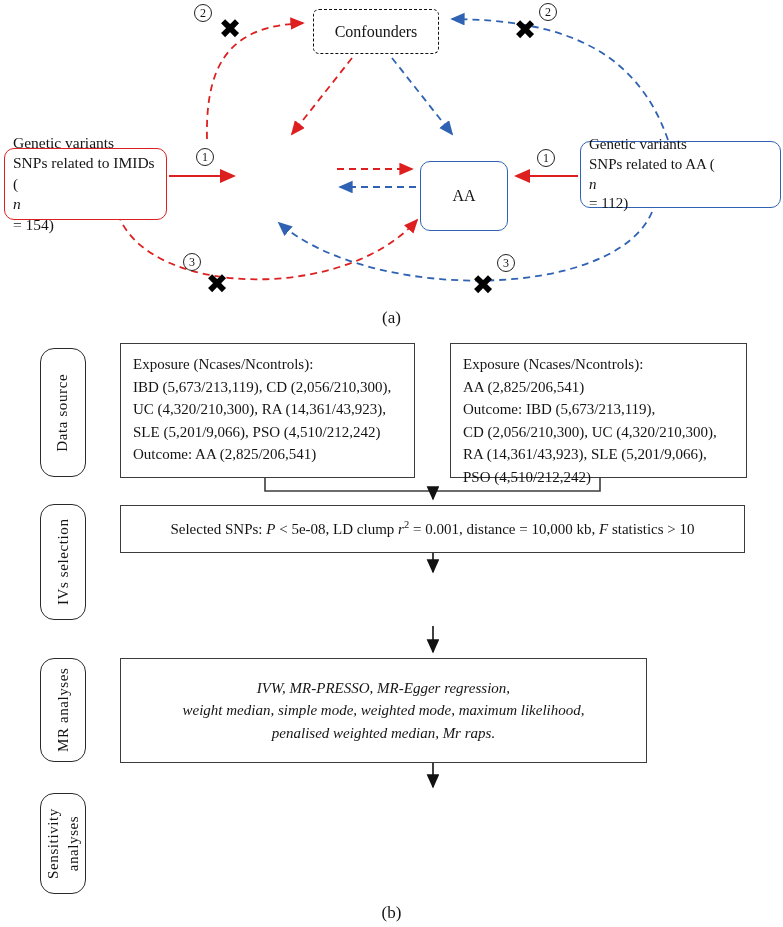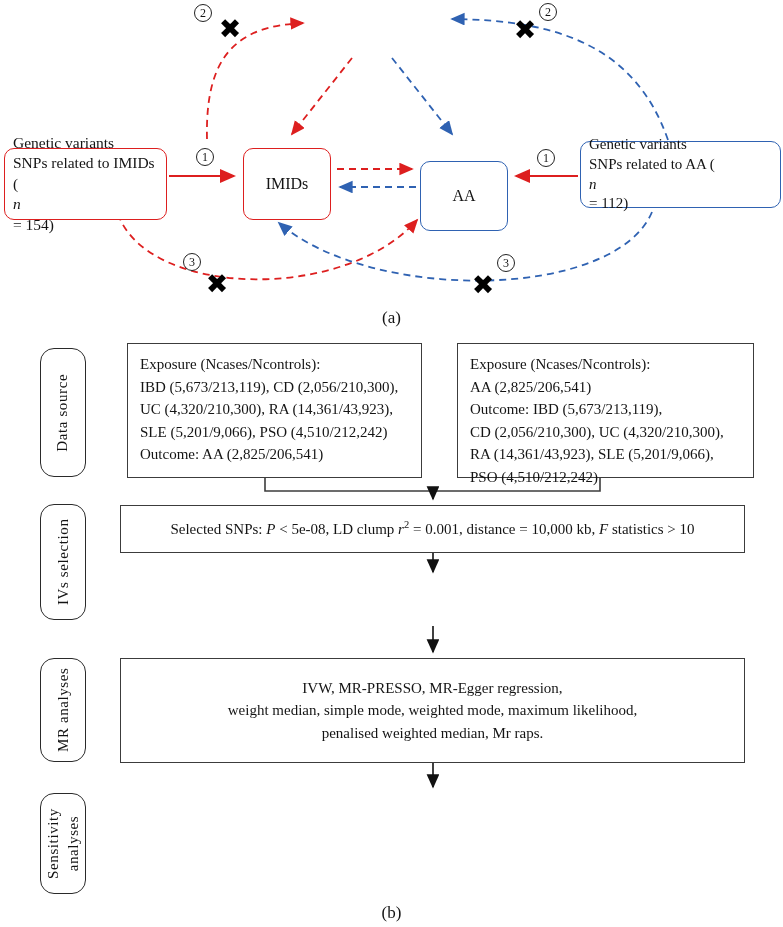--- a/index.html
+++ b/index.html
@@ -53,21 +53,21 @@
     border:1.4px solid #2a2a2a;border-radius:14px;background:#fff;
     display:flex;align-items:center;justify-content:center;
   }
   .sidebox>span{
     transform:rotate(-90deg);white-space:nowrap;font-size:15px;
     letter-spacing:0.6px;text-align:center;line-height:1.3;
   }
   .flowbox{
     border:1.5px solid var(--frame);background:#fff;font-size:15px;line-height:1.5;
   }
-  .flowbox.leftalign{padding:9px 8px 9px 12px;text-align:left;margin-left:7px;}
+  .flowbox.leftalign{padding:9px 8px 9px 12px;text-align:left;}
   .flowbox.centered{display:flex;align-items:center;justify-content:center;
     text-align:center;padding:20px 10px;}
   sup{font-size:70%;}
 </style>
 </head>
 <body>
 
 <div id="canvas">
 
   <svg class="layer" width="783" height="335" viewBox="0 0 783 335">
@@ -91,26 +91,26 @@
 
     <path class="sR dash" d="M207,139 C205,55 237,26 303,23" marker-end="url(#arrR)"></path>
     <path class="sB dash" d="M668,140 C635,45 556,20 452,19" marker-end="url(#arrB)"></path>
 
     <path class="sR dash" d="M118,214 C148,298 345,302 417,220" marker-end="url(#arrR)"></path>
     <path class="sB dash" d="M652,212 C615,300 372,303 279,223" marker-end="url(#arrB)"></path>
   </svg>
 
   <div class="abs node red pad" style="left:4px;top:140px;width:163px;height:72px;">Genetic variants<br>SNPs related to IMIDs<br>(<i>n</i> = 154)</div>
 
-  <div class="abs node red center" style="left:243px;top:140px;width:88px;height:72px;font-size:16px;">IMIDs</div>
 
   <div class="abs node blue center" style="left:420px;top:141px;width:88px;height:70px;font-size:16px;margin-top:20px;">AA</div>
 
   <div class="abs node blue pad" style="left:580px;top:141px;width:201px;height:67px;font-size:15px;">Genetic variants<br>SNPs related to AA (<i>n</i> = 112)</div>
 
+  <div class="abs dashedbox" style="left:313px;top:9px;width:126px;height:45px;">Confounders</div>
 
   <span class="abs circnum" style="left:196px;top:148px;">1</span>
   <span class="abs circnum" style="left:537px;top:149px;">1</span>
   <span class="abs circnum" style="left:194px;top:4px;">2</span>
   <span class="abs circnum" style="left:539px;top:3px;">2</span>
   <span class="abs circnum" style="left:183px;top:253px;">3</span>
   <span class="abs circnum" style="left:497px;top:254px;">3</span>
 
   <span class="abs cross" style="left:216px;top:14px;">✖</span>
   <span class="abs cross" style="left:511px;top:15px;">✖</span>
@@ -147,20 +147,20 @@
 
   <div class="abs flowbox leftalign" style="left:120px;top:343px;width:295px;height:135px;">Exposure (Ncases/Ncontrols):<br>IBD (5,673/213,119), CD (2,056/210,300),<br>UC (4,320/210,300), RA (14,361/43,923),<br>SLE (5,201/9,066), PSO (4,510/212,242)<br>Outcome: AA (2,825/206,541)</div>
 
   <div class="abs flowbox leftalign" style="left:450px;top:343px;width:297px;height:135px;">Exposure (Ncases/Ncontrols):<br>AA (2,825/206,541)<br>Outcome: IBD (5,673/213,119),<br>CD (2,056/210,300), UC (4,320/210,300),<br>RA (14,361/43,923), SLE (5,201/9,066),<br>PSO (4,510/212,242)</div>
 
   <div class="abs flowbox centered" style="left:120px;top:505px;width:625px;height:48px;">
     <span>Selected SNPs: <i>P</i> &lt; 5e-08, LD clump <i>r</i><sup>2</sup> = 0.001, distance = 10,000 kb, <i>F</i> statistics &gt; 10</span>
   </div>
 
 
-  <div class="abs flowbox centered" style="left:120px;top:658px;width:625px;height:105px;">
+  <div class="abs flowbox centered" style="left:120px;top:658px;width:527px;height:105px;font-style:italic;">
     <span>IVW, MR-PRESSO, MR-Egger regression,<br>weight median, simple mode, weighted mode, maximum likelihood,<br>penalised weighted median, Mr raps.</span>
   </div>
 
 
   <div class="abs panel-label" style="top:903px;">(b)</div>
 
 </div>
 
 </body></html>

